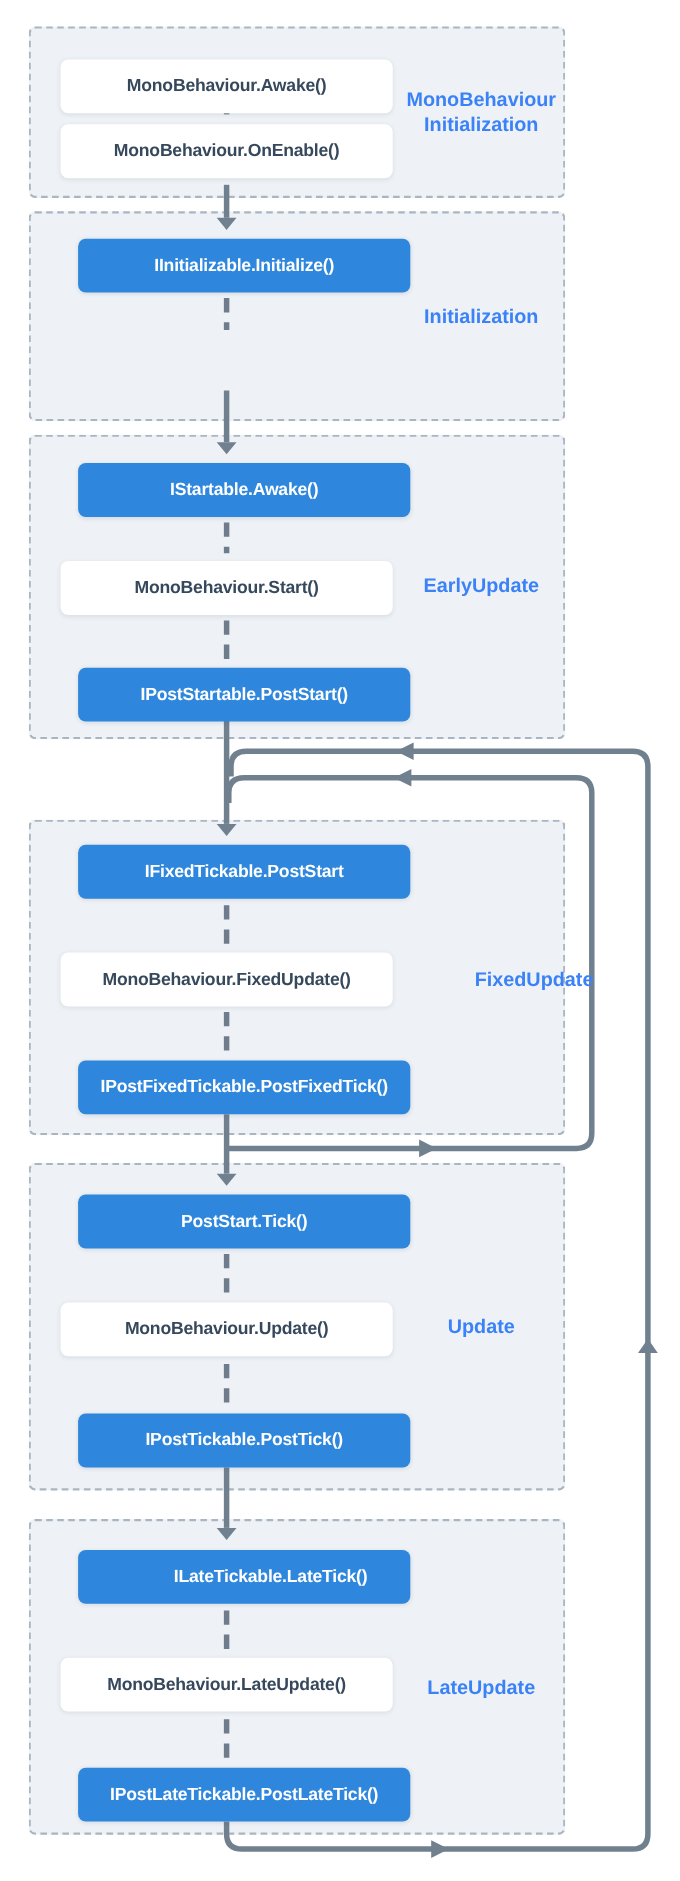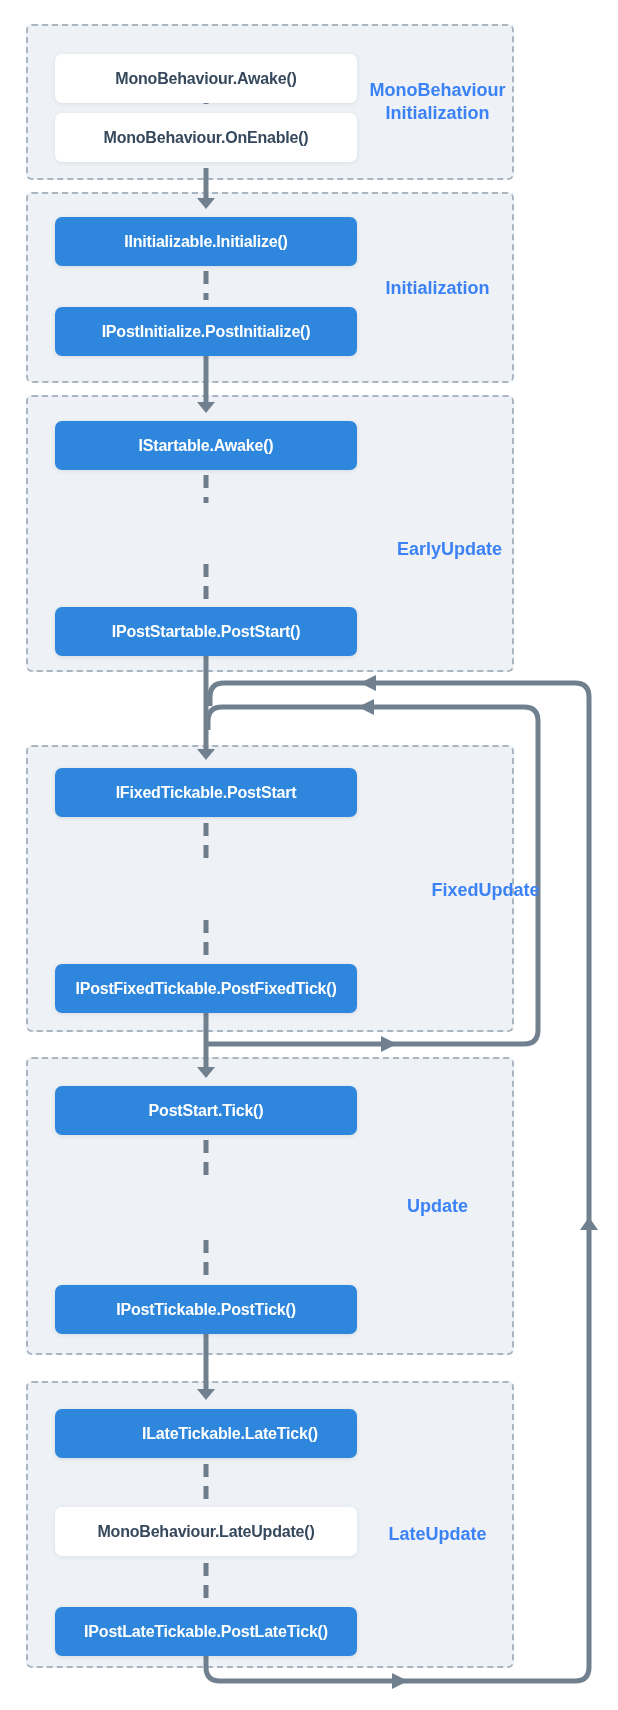--- a/index.html
+++ b/index.html
@@ -12,21 +12,21 @@
     background:#EEF2F6;border:2px dashed #A9B6C2;border-radius:6px;
     box-sizing:border-box;z-index:1;
   }
   .node{
     position:absolute;left:55px;width:302px;height:49px;
     border-radius:7px;display:flex;align-items:center;justify-content:center;
     font-size:16px;font-weight:700;letter-spacing:-0.2px;white-space:nowrap;
     z-index:3;box-sizing:border-box;
   }
   .node.white{background:#FFFFFF;color:#36485C;box-shadow:0 1px 4px rgba(40,60,90,0.10);}
-  .node.blue{background:#2E87DC;color:#FFFFFF;box-shadow:0 1px 4px rgba(40,60,90,0.12);}
+  .node.blue{background:#2E87DC;color:#FFFFFF;box-shadow:0 1px 4px rgba(40,60,90,0.12);margin-left:16px;}
   .sec-label{
     position:absolute;left:357px;width:161px;text-align:center;
     font-size:18px;font-weight:600;color:#3b82f6;line-height:23px;z-index:3;
   }
   #flow-svg{position:absolute;left:0;top:0;z-index:2;}
   .shaft{stroke:#71808F;stroke-width:5;fill:none;}
   .dashline{stroke:#6E7C8B;stroke-width:5;fill:none;stroke-dasharray:13 9;}
   .head{fill:#71808F;stroke:none;}
 </style>
 </head>
@@ -77,32 +77,34 @@
   </svg>
 
   <div class="node white" style="top:38px;margin-top:16px;">MonoBehaviour.Awake()</div>
   <div class="node white" style="top:113px;">MonoBehaviour.OnEnable()</div>
   <div class="sec-label" style="top:79px;">
     <div>MonoBehaviour</div>
     <div>Initialization</div>
   </div>
 
   <div class="node blue" style="top:217px;">IInitializable.Initialize()</div>
-  <div class="node blue" style="top:307px;">IPostInitialize.PostInitialize()</div>
   <div class="sec-label" style="top:277px;">Initialization</div>
 
   <div class="node blue" style="top:421px;">IStartable.Awake()</div>
+  <div class="node white" style="top:510px;">MonoBehaviour.Start()</div>
   <div class="node blue" style="top:607px;">IPostStartable.PostStart()</div>
-  <div class="sec-label" style="top:538px;padding-left:12px;">EarlyUpdate</div>
+  <div class="sec-label" style="top:521px;">EarlyUpdate</div>
 
   <div class="node blue" style="top:768px;">IFixedTickable.PostStart</div>
+  <div class="node white" style="top:866px;">MonoBehaviour.FixedUpdate()</div>
   <div class="node blue" style="top:964px;">IPostFixedTickable.PostFixedTick()</div>
   <div class="sec-label" style="top:879px;padding-left:48px;">FixedUpdate</div>
 
   <div class="node blue" style="top:1086px;">PostStart.Tick()</div>
+  <div class="node white" style="top:1184px;">MonoBehaviour.Update()</div>
   <div class="node blue" style="top:1285px;">IPostTickable.PostTick()</div>
   <div class="sec-label" style="top:1195px;">Update</div>
 
   <div class="node blue" style="top:1409px;padding-left:48px;">ILateTickable.LateTick()</div>
   <div class="node white" style="top:1507px;">MonoBehaviour.LateUpdate()</div>
   <div class="node blue" style="top:1607px;">IPostLateTickable.PostLateTick()</div>
   <div class="sec-label" style="top:1523px;">LateUpdate</div>
 
 </div>
 

